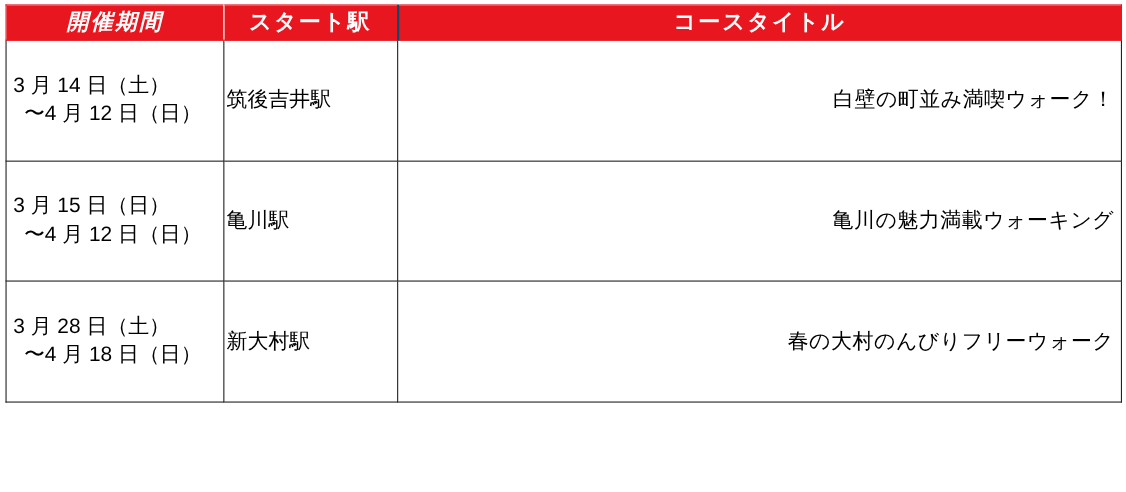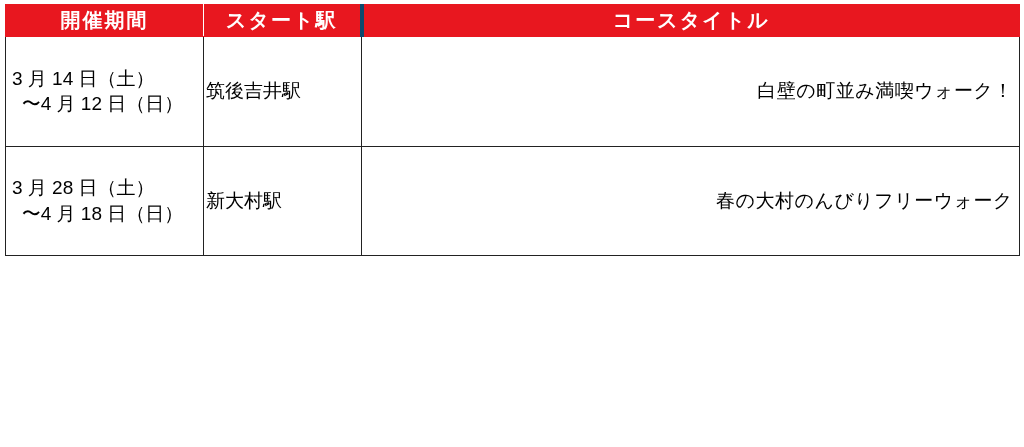--- a/index.html
+++ b/index.html
@@ -31,22 +31,22 @@
     background: #e8171f;
     color: #ffffff;
     font-size: 20px;
     font-weight: bold;
     letter-spacing: 2px;
     text-align: center;
     padding: 3px 0 4px 0;
     border: 1px solid #e8171f;
     line-height: 1.2;
   }
-  table.schedule th.th-period { border-right: 1px solid #ffffff; }
-  table.schedule th.th-station { border-right: 4px solid #0c4a6e; }
+  table.schedule th.th-period { border-right: 1px solid #ffffff; font-style: italic; }
+  table.schedule th.th-station { border-right: 2px solid #0c4a6e; }
 
   table.schedule td {
     border: 1px solid #222222;
     font-size: 19px;
     line-height: 1.35;
     vertical-align: middle;
     height: 57px;
   }
   td.period {
     padding: 3px 4px 3px 6px;
@@ -90,20 +90,28 @@
       <tr>
         <td class="period">
           <span>3 月 14 日（土）</span>
           <span class="line2">〜4 月 12 日（日）</span>
         </td>
         <td class="station">筑後吉井駅</td>
         <td class="title">白壁の町並み満喫ウォーク！</td>
       </tr>
       <tr>
         <td class="period">
+          <span>3 月 15 日（日）</span>
+          <span class="line2">〜4 月 12 日（日）</span>
+        </td>
+        <td class="station">亀川駅</td>
+        <td class="title">亀川の魅力満載ウォーキング</td>
+      </tr>
+      <tr>
+        <td class="period">
           <span>3 月 28 日（土）</span>
           <span class="line2">〜4 月 18 日（日）</span>
         </td>
         <td class="station">新大村駅</td>
         <td class="title">春の大村のんびりフリーウォーク</td>
       </tr>
 
     </tbody>
   </table>
 </div>

